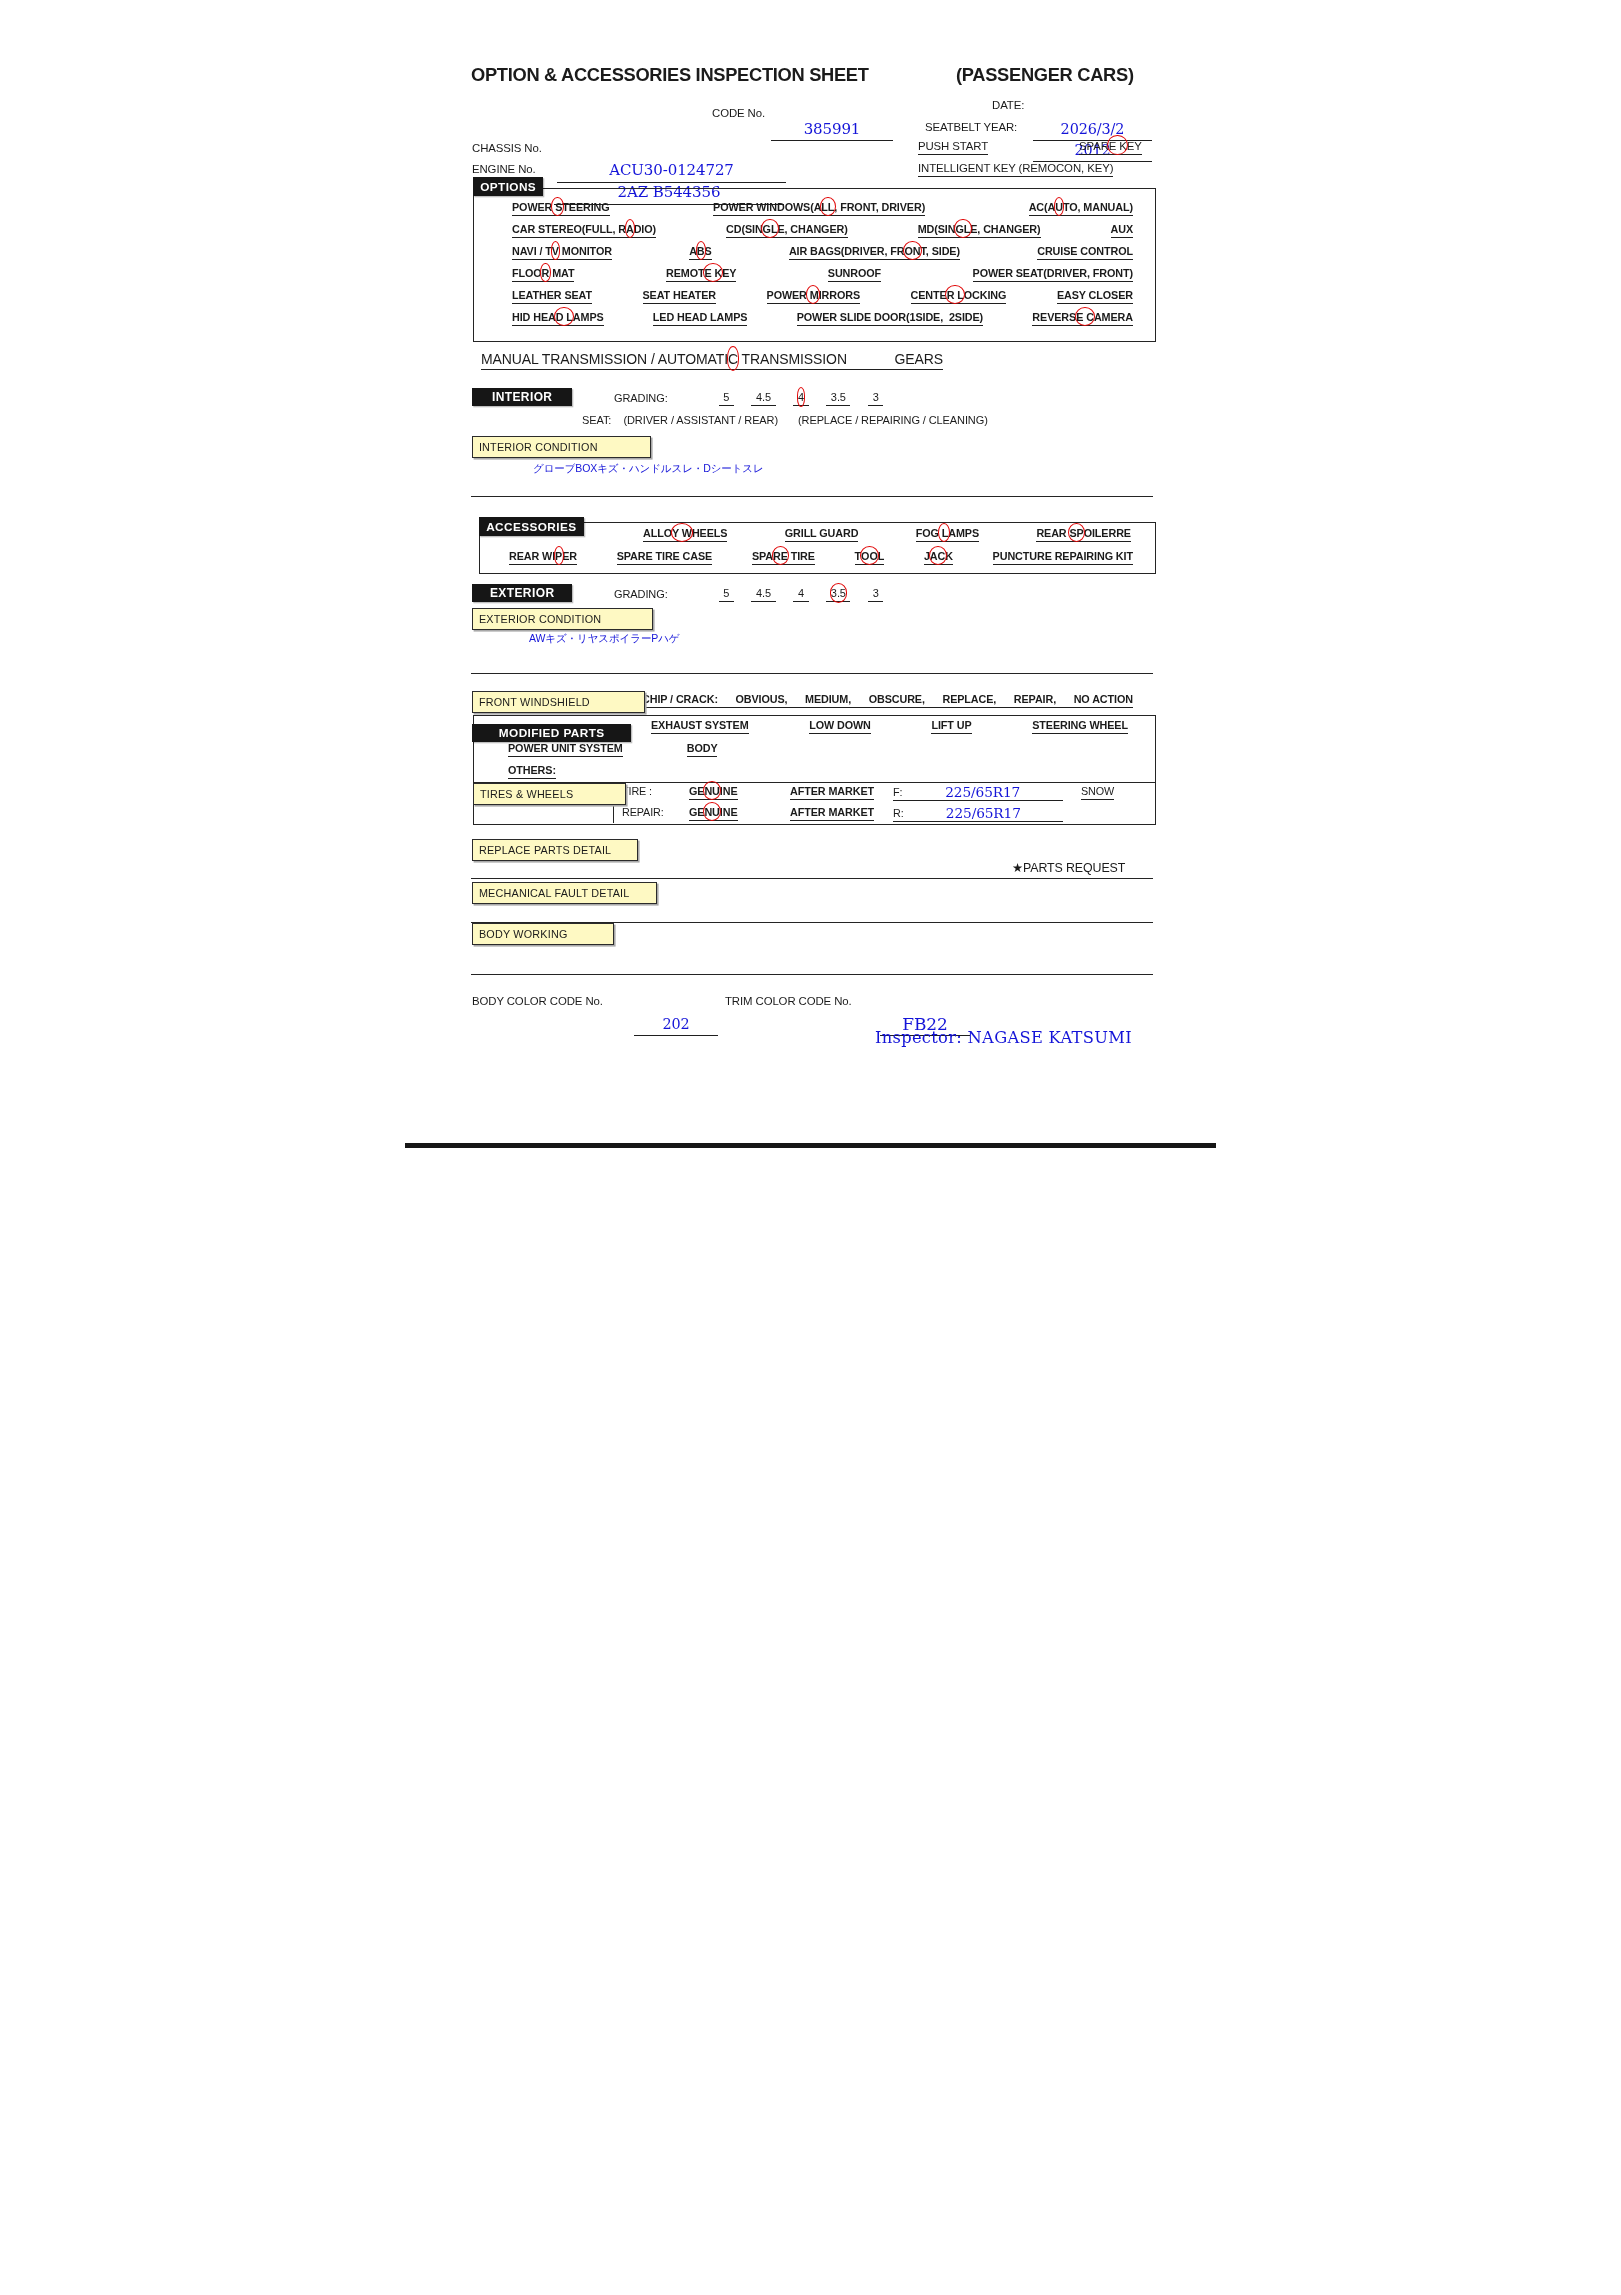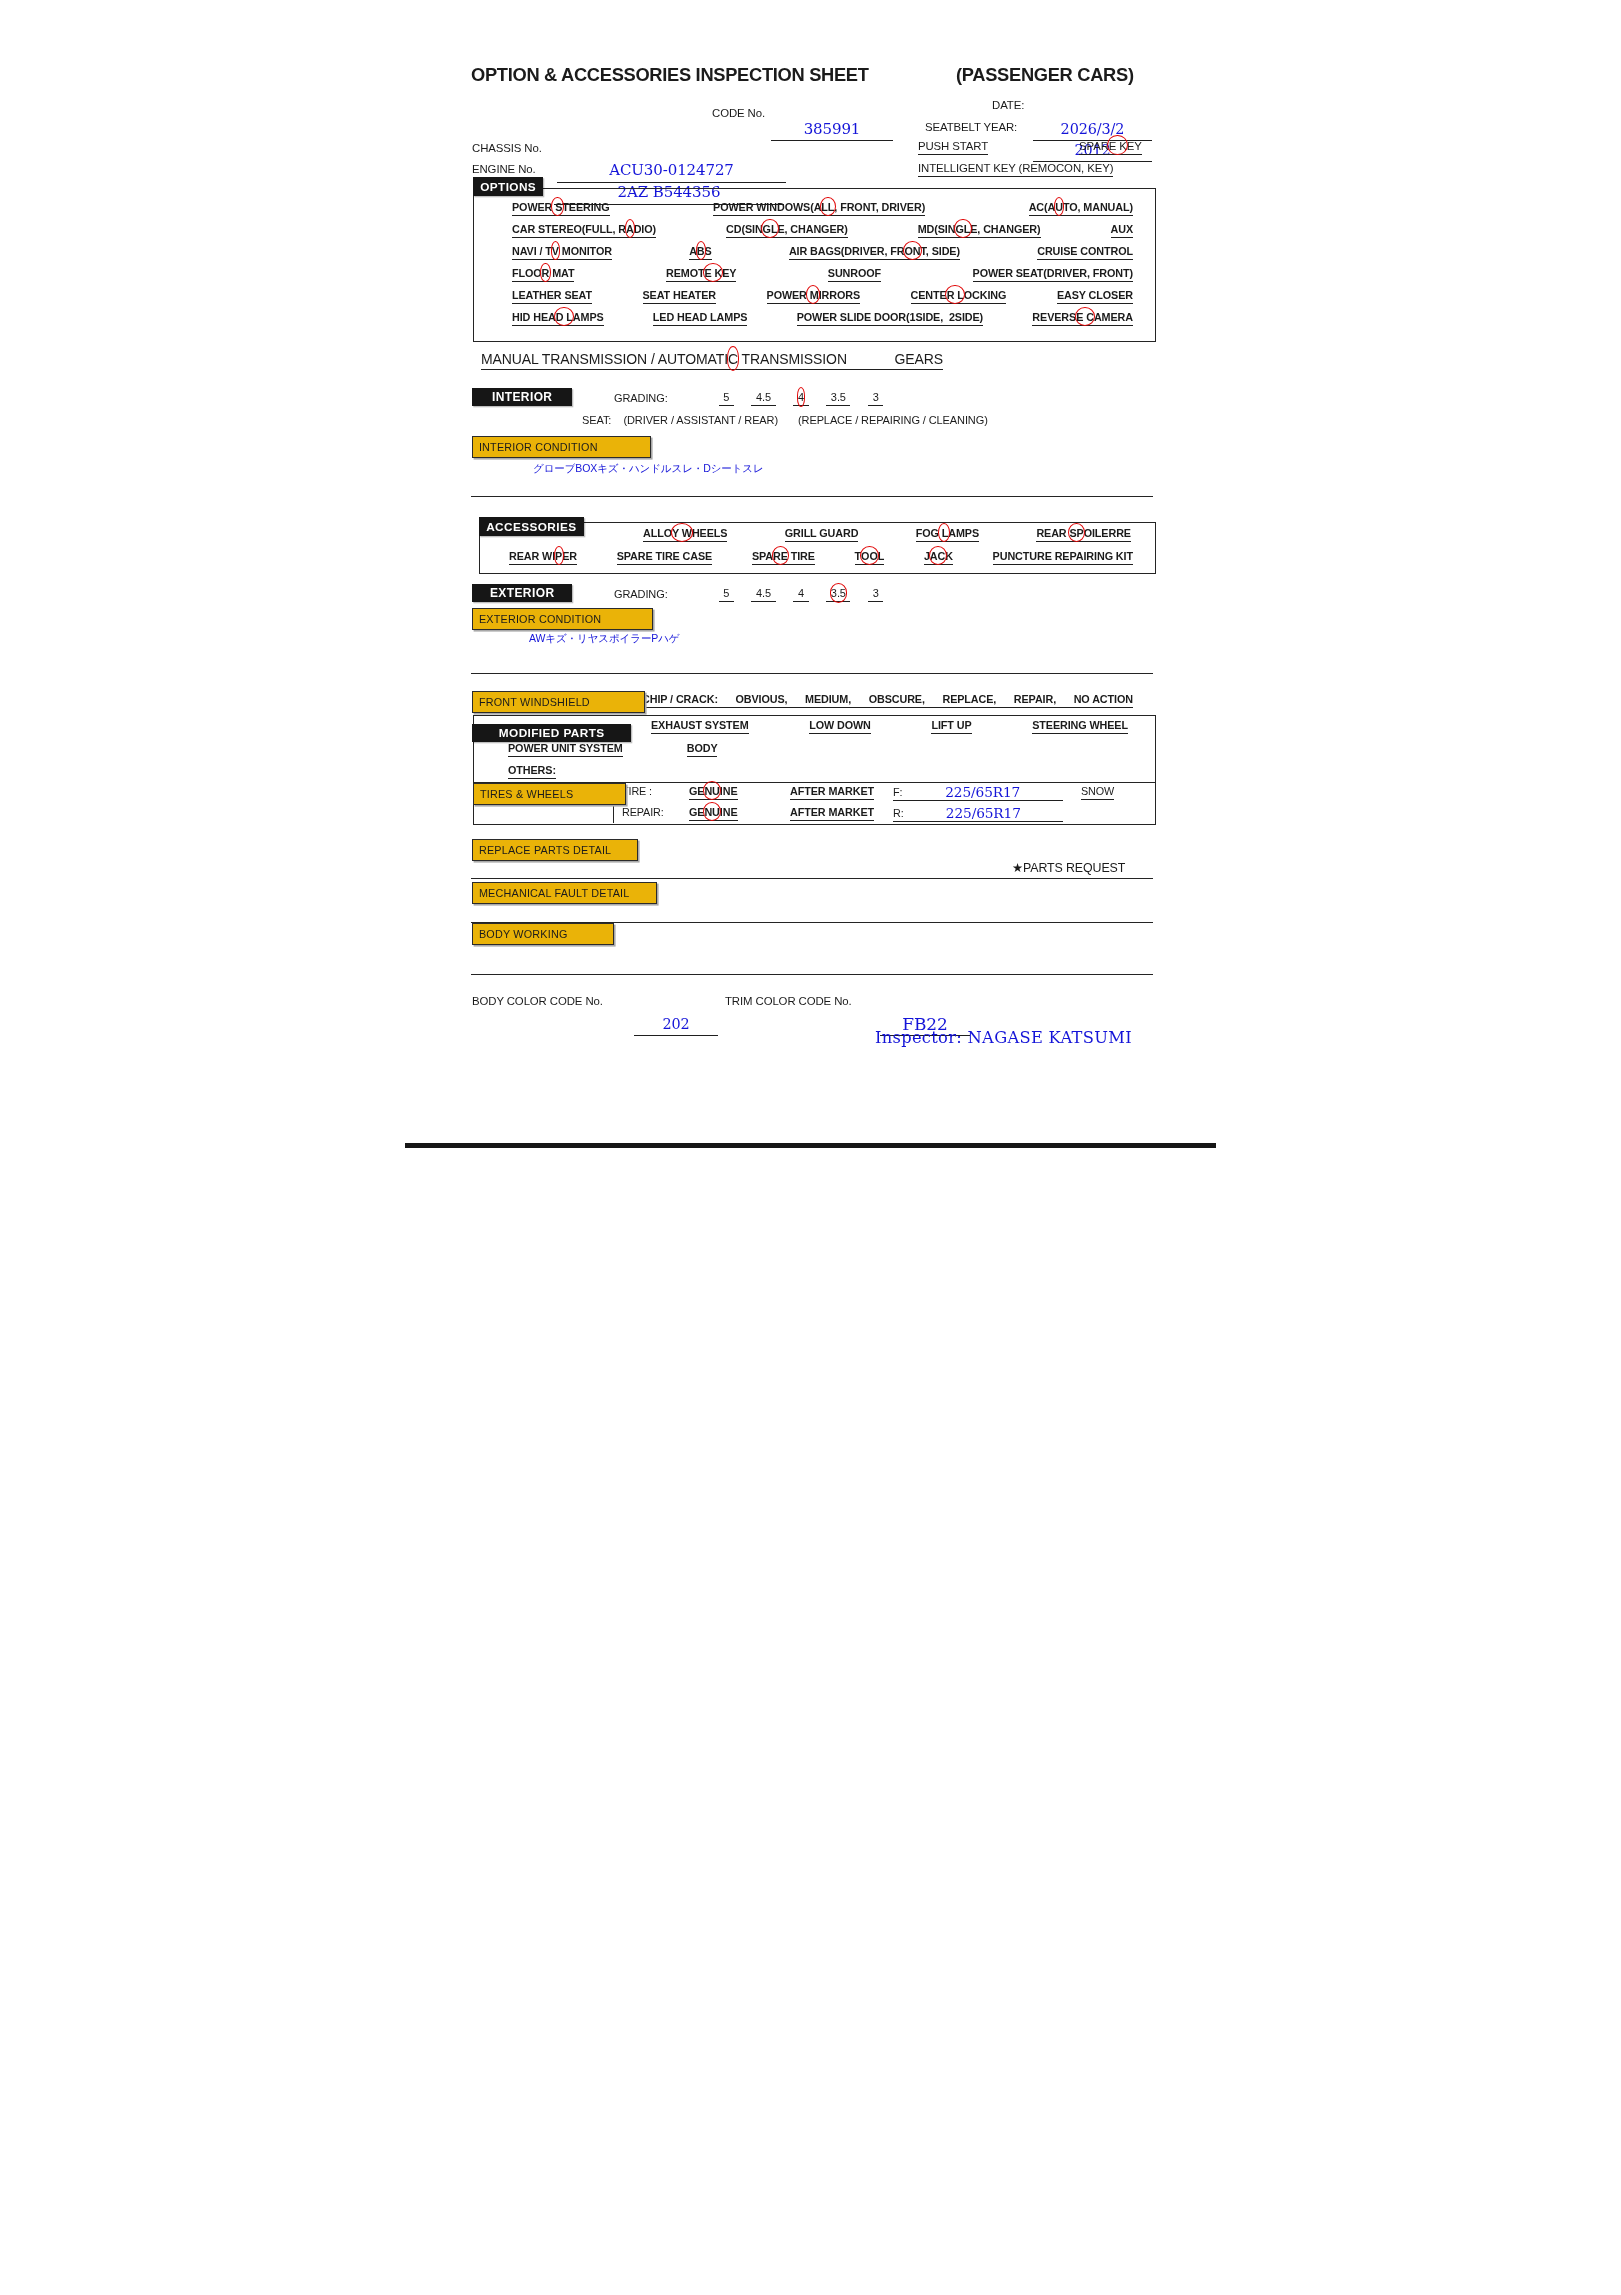--- a/index.html
+++ b/index.html
@@ -8,21 +8,21 @@
   .abs{position:absolute;line-height:1.25;}
   .bold{font-weight:700;}
   .row-flex{display:flex;justify-content:space-between;align-items:flex-start;}
   .item{white-space:pre;display:inline-block;font-weight:bold;}
   .u{border-bottom:1.1px solid #1f1f1f;padding-bottom:0.7px;}
   .mk{position:relative;white-space:pre;display:inline-block;}
   .mk::after{content:"";position:absolute;left:-1.3px;right:-1.3px;top:-0.33em;bottom:-0.16em;
              border:1.6px solid #e00505;border-radius:50%;pointer-events:none;}
   .blk{position:absolute;background:#161616;color:#fff;font-weight:800;letter-spacing:0.4px;
        display:flex;align-items:center;padding:0 7.2px;box-shadow:1.3px 1.3px 0 rgba(0,0,0,0.25);}
-  .wbox{position:absolute;background:#eab308;border:1.1px solid #2b2b2b;box-shadow:1.6px 1.6px 0 #a9a9a9;
+  .wbox{position:absolute;background:#fef9c3;border:1.1px solid #2b2b2b;box-shadow:1.6px 1.6px 0 #a9a9a9;
         display:flex;align-items:center;padding:0 5.9px;font-size:10.8px;letter-spacing:0.2px;z-index:2;}
   .obox{position:absolute;border:1.2px solid #242424;}
   .hline{position:absolute;height:0;border-top:1.2px solid #242424;}
   .vline{position:absolute;width:0;border-left:1.2px solid #242424;}
   .hand{font-family:"DejaVu Serif","Liberation Serif",serif;color:#1414d8;}
   .jp{color:#1414d8;}
   .vbox{position:absolute;display:flex;align-items:center;justify-content:center;margin-top:25px;}
   .grades{display:flex;align-items:center;margin-left:32px;}
   .grade{padding:0 4.6px;margin-left:17.7px;}
   .gr-label{margin-right:1.3px;}

